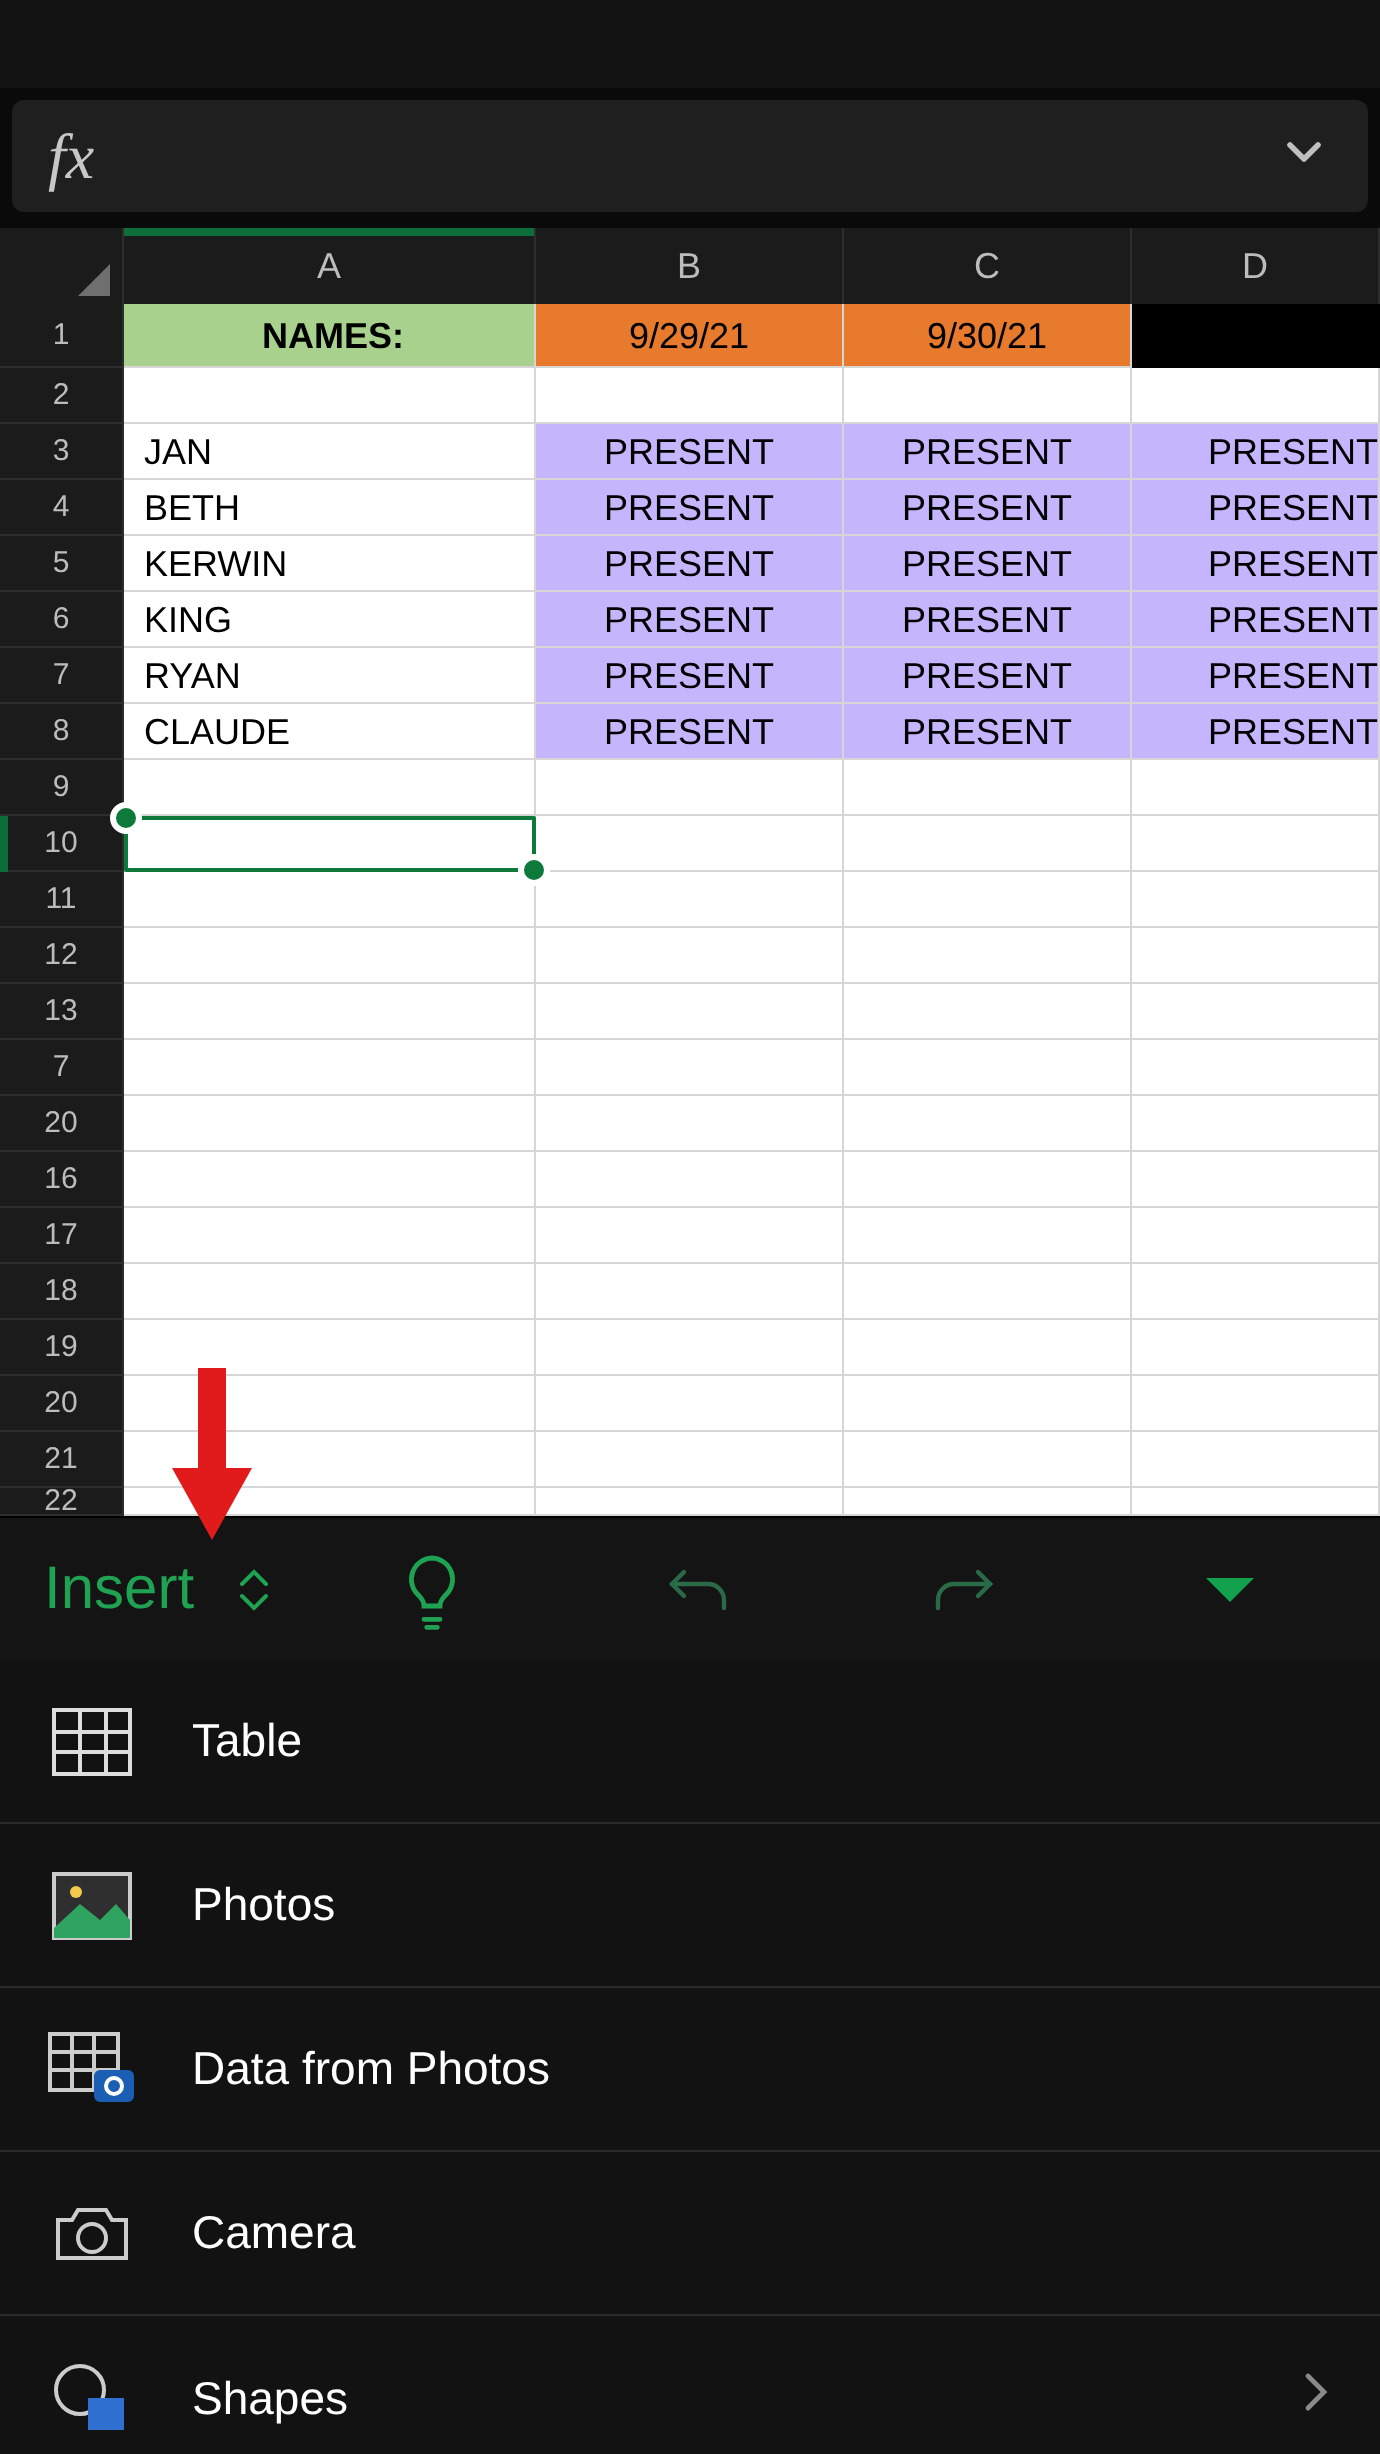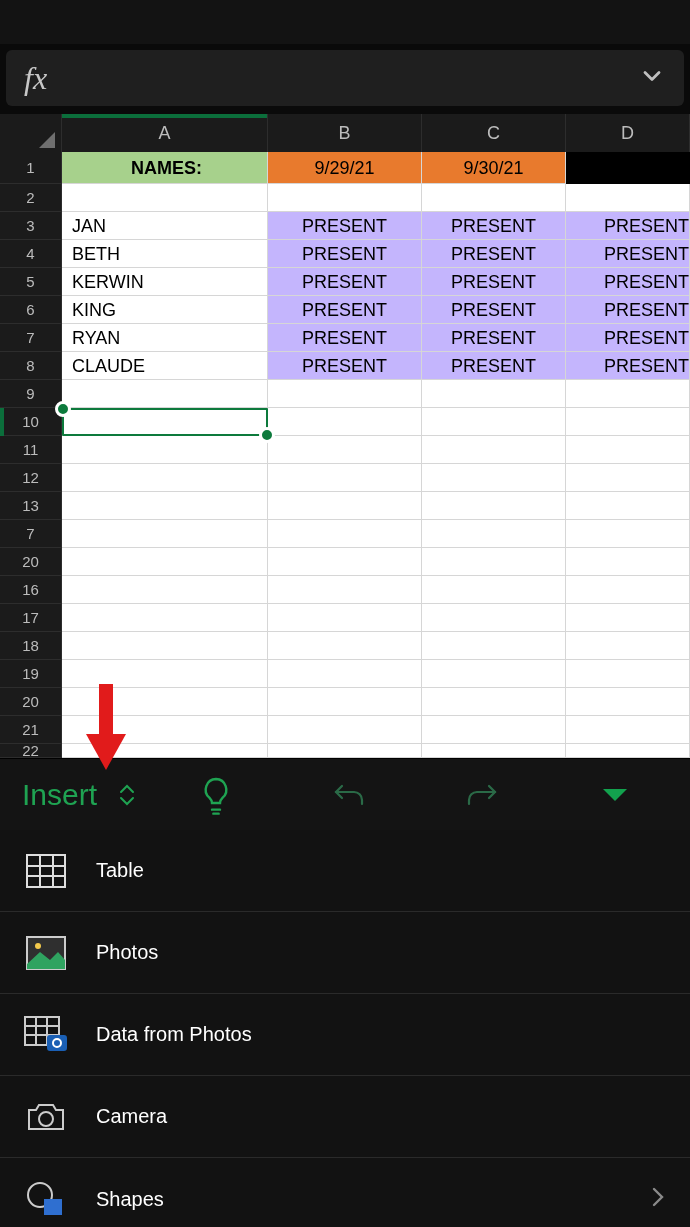--- a/index.html
+++ b/index.html
@@ -85,21 +85,21 @@
   .tab-btn { display:flex; align-items:center; color:#1fa352; font-size:30px; font-weight:500; padding:0 14px; height:100%; }
   .updown { margin-left:22px; display:flex; flex-direction:column; gap:2px; color:#1fa352; }
   .ico-btn { flex:1; display:flex; align-items:center; justify-content:center; color:#1fa352; }
   .ico-btn.dim { color:#2f7a51; opacity:.85; }
   .caret-down { color:#12a24e; }
 
   
   .menu { background:#121212; }
   .menu-item {
     display:flex; align-items:center; height:82px; padding:0 24px;
-    color:#fff; font-size:20px; border-bottom:1px solid #2a2a2a; gap:28px;
+    color:#fff; font-size:23px; border-bottom:1px solid #2a2a2a; gap:28px;
   }
   .menu-item:last-child { border-bottom:none; }
   .menu-icon { width:44px; height:44px; display:flex; align-items:center; justify-content:center; }
   .menu-chevron { margin-left:auto; color:#8a8a8a; }
 
 </style>
 </head>
 <body>
 
 <div class="titlebar"></div>

